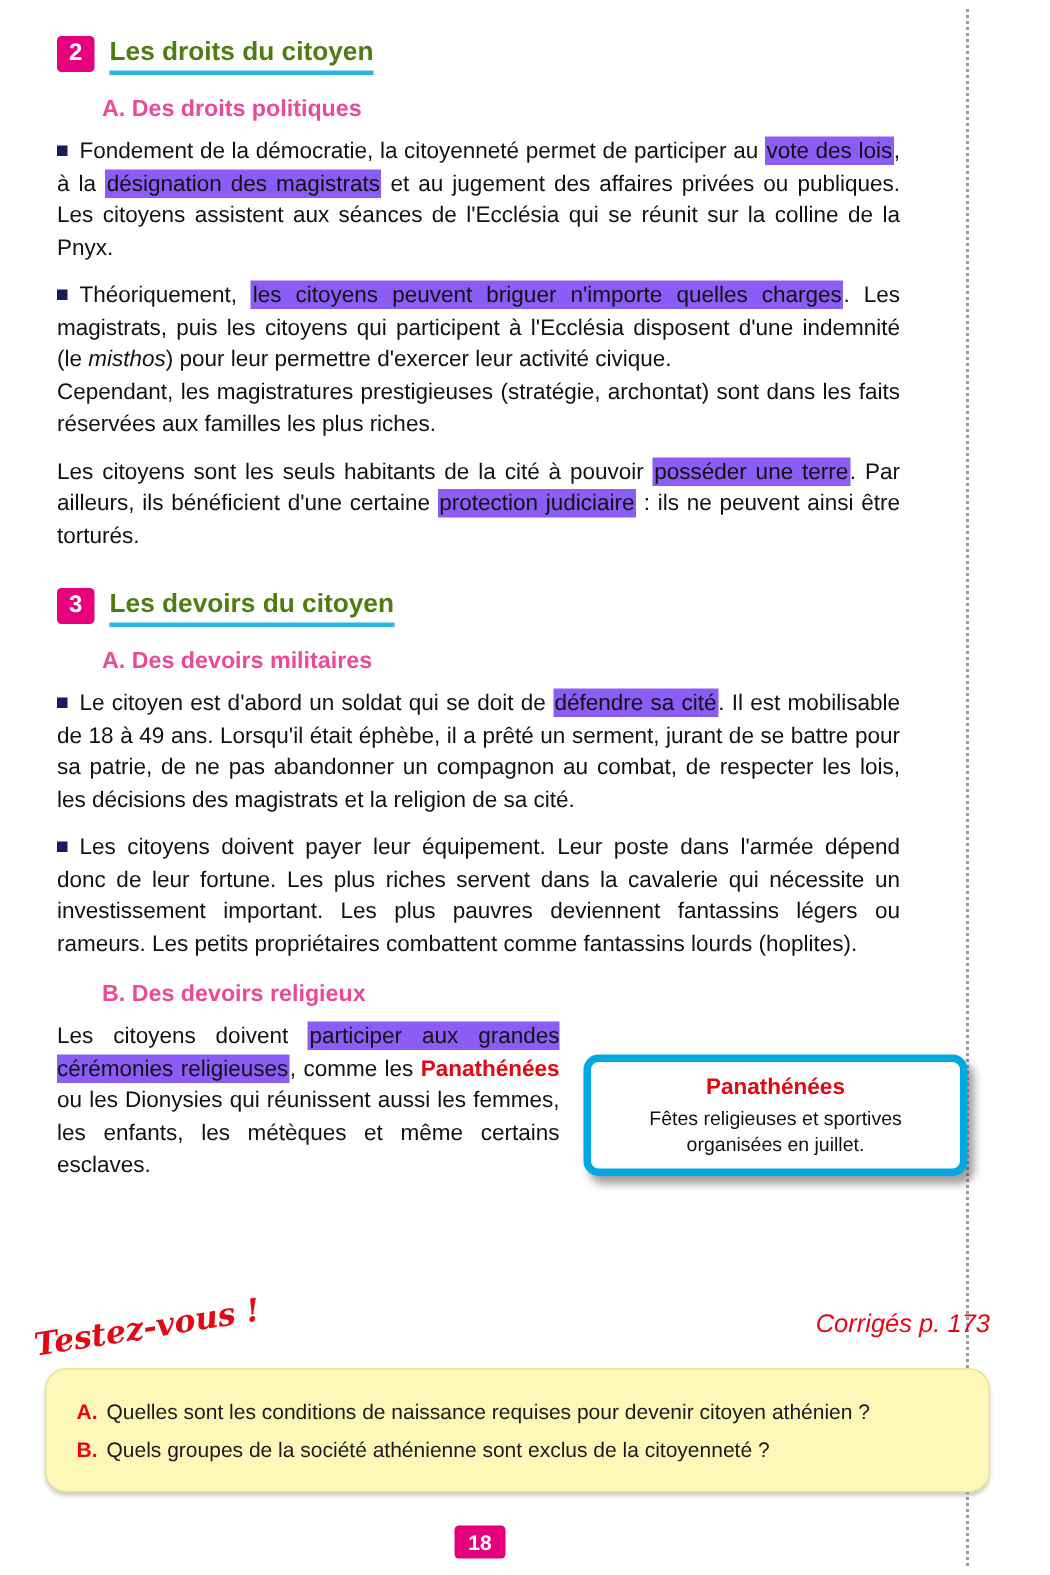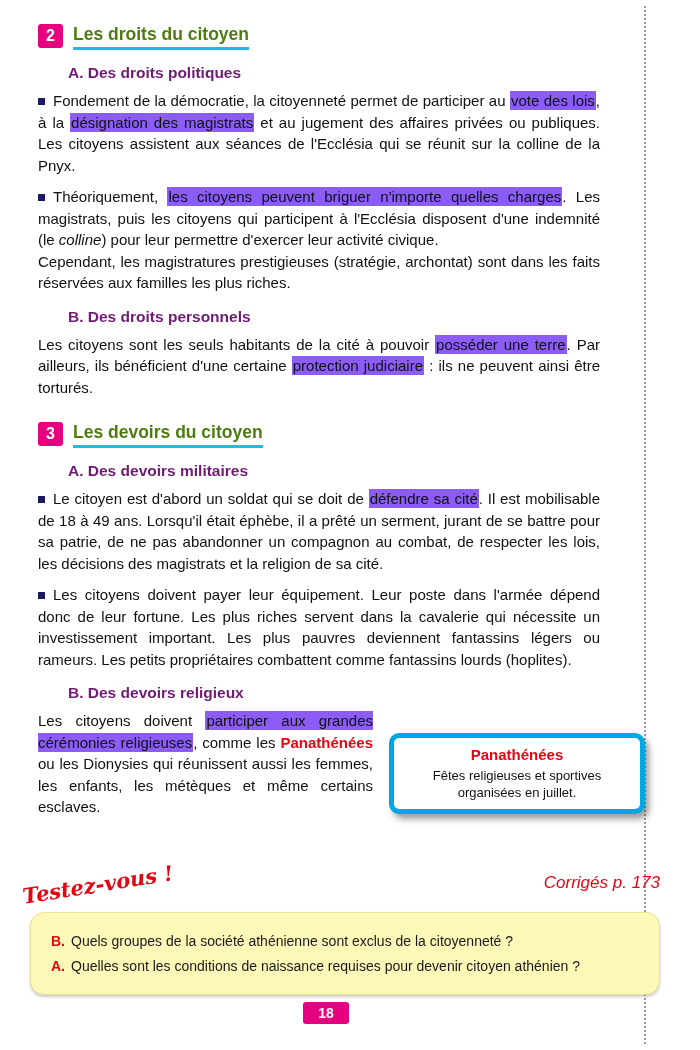--- a/index.html
+++ b/index.html
@@ -18,21 +18,21 @@
   .sec-num{
     background:#e6007e;color:#fff;font-weight:bold;font-size:16px;
     width:25px;height:24px;display:flex;align-items:center;justify-content:center;
     border-radius:3px;flex:0 0 auto;
   }
   .sec-title{
     color:#4d7c0f;font-weight:bold;font-size:17.5px;line-height:20px;
     border-bottom:3px solid #2ab5e2;padding-bottom:3px;
   }
   .sub-title{
-    color:#701a75;font-weight:bold;font-size:15.5px;
+    color:#ec4899;font-weight:bold;font-size:15.5px;
     margin:14px 0 8px 30px;
   }
   .para{
     font-size:15px;line-height:21.5px;text-align:justify;
     margin:0 0 10px;color:#111;hyphens:auto;
   }
   .para.tight{margin-bottom:0;}
   .para.flush{margin-top:0;}
   .bullet{
     display:inline-block;width:7px;height:7px;background:#1b1b60;
@@ -64,21 +64,21 @@
     font-style:italic;font-size:17px;font-weight:normal;
   }
   .qbox{
     position:absolute;top:44px;left:0;right:0;
     background:#fdf7b8;border:1px solid #ece293;border-radius:14px;
     padding:12px 20px;box-shadow:0 2px 3px rgba(0,0,0,.2);
   }
   .qrow{font-size:14px;line-height:18px;margin:7px 0;color:#1a1a1a;}
   .qletter{color:#e30613;font-weight:bold;margin-right:6px;}
   .page-num{
-    position:absolute;left:303px;bottom:26px;width:46px;height:22px;
+    position:absolute;left:303px;bottom:11px;width:34px;height:22px;
     background:#e6007e;color:#fff;font-weight:bold;font-size:14px;
     display:flex;align-items:center;justify-content:center;border-radius:3px;
   }
 </style>
 </head>
 <body>
 
 <div class="page">
   <div class="dotted-line"></div>
 
@@ -86,25 +86,24 @@
 
     <div class="sec-head first">
       <span class="sec-num">2</span>
       <span class="sec-title">Les droits du citoyen</span>
     </div>
 
     <div class="sub-title">A. Des droits politiques</div>
 
     <p class="para"><span class="bullet"></span><span><span>Fondement de la démocratie, la citoyenneté permet de participer au </span><span class="seg-hl">vote des lois</span><span>, à la </span><span class="seg-hl">désignation des magistrats</span><span> et au jugement des affaires privées ou publiques. Les citoyens assistent aux séances de l'Ecclésia qui se réunit sur la colline de la Pnyx.</span></span></p>
 
-    <p class="para tight"><span class="bullet"></span><span><span>Théoriquement, </span><span class="seg-hl">les citoyens peuvent briguer n'importe quelles charges</span><span>. Les magistrats, puis les citoyens qui participent à l'Ecclésia disposent d'une indemnité (le </span><span class="seg-it">colline</span><span>) pour leur permettre d'exercer leur activité civique.</span></span></p>
+    <p class="para tight"><span class="bullet"></span><span><span>Théoriquement, </span><span class="seg-hl">les citoyens peuvent briguer n'importe quelles charges</span><span>. Les magistrats, puis les citoyens qui participent à l'Ecclésia disposent d'une indemnité (le </span><span class="seg-it">misthos</span><span>) pour leur permettre d'exercer leur activité civique.</span></span></p>
 
     <p class="para flush"><span><span>Cependant, les magistratures prestigieuses (stratégie, archontat) sont dans les faits réservées aux familles les plus riches.</span></span></p>
 
-    <div class="sub-title">B. Des droits personnels</div>
 
     <p class="para"><span><span>Les citoyens sont les seuls habitants de la cité à pouvoir </span><span class="seg-hl">posséder une terre</span><span>. Par ailleurs, ils bénéficient d'une certaine </span><span class="seg-hl">protection judiciaire</span><span> : ils ne peuvent ainsi être torturés.</span></span></p>
 
     <div class="sec-head">
       <span class="sec-num">3</span>
       <span class="sec-title">Les devoirs du citoyen</span>
     </div>
 
     <div class="sub-title">A. Des devoirs militaires</div>
 
@@ -121,19 +120,19 @@
       </aside>
       <p class="para"><span><span>Les citoyens doivent </span><span class="seg-hl">participer aux grandes cérémonies religieuses</span><span>, comme les </span><span class="seg-red">Panathénées</span><span> ou les Dionysies qui réunissent aussi les femmes, les enfants, les métèques et même certains esclaves.</span></span></p>
     </div>
 
   </div>
 
   <div class="footer">
     <div class="testez">Testez-vous !</div>
     <div class="corriges">Corrigés p. 173</div>
     <div class="qbox">
+      <div class="qrow"><span class="qletter">A.</span><span>Quelles sont les conditions de naissance requises pour devenir citoyen athénien ?</span></div>
       <div class="qrow"><span class="qletter">B.</span><span>Quels groupes de la société athénienne sont exclus de la citoyenneté ?</span></div>
-      <div class="qrow"><span class="qletter">A.</span><span>Quelles sont les conditions de naissance requises pour devenir citoyen athénien ?</span></div>
     </div>
   </div>
 
   <div class="page-num">18</div>
 </div>
 
 </body></html>

